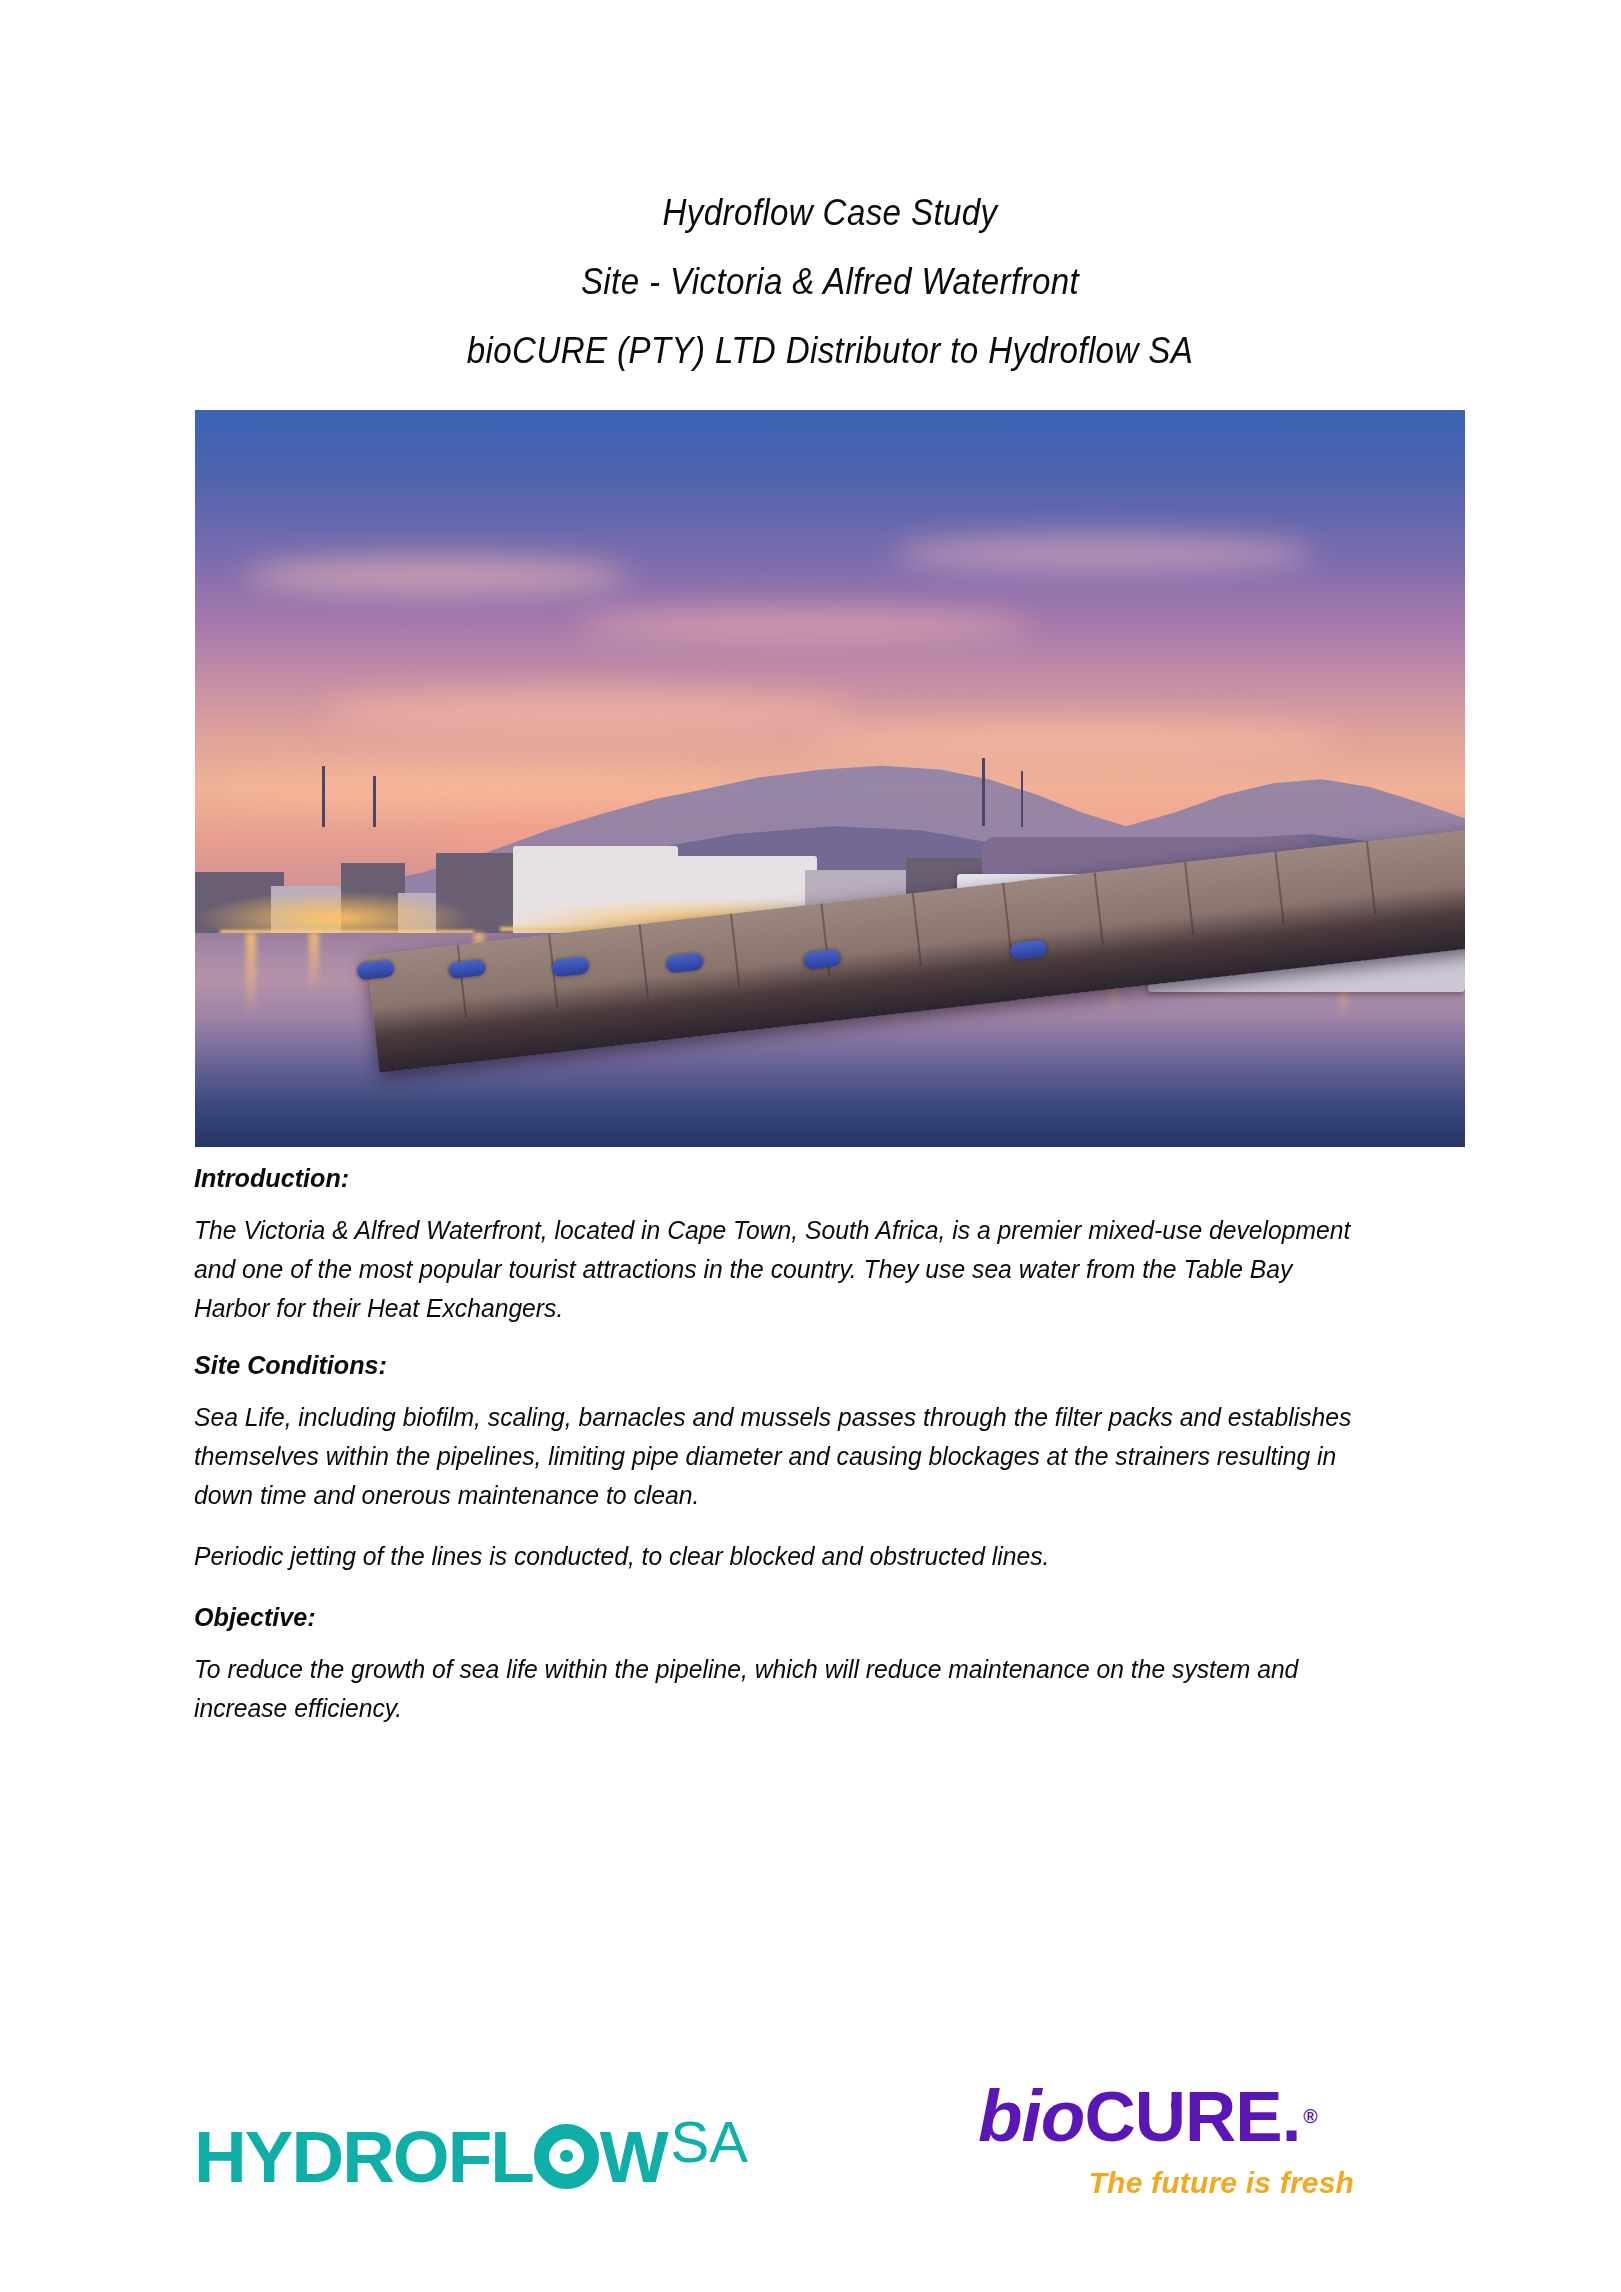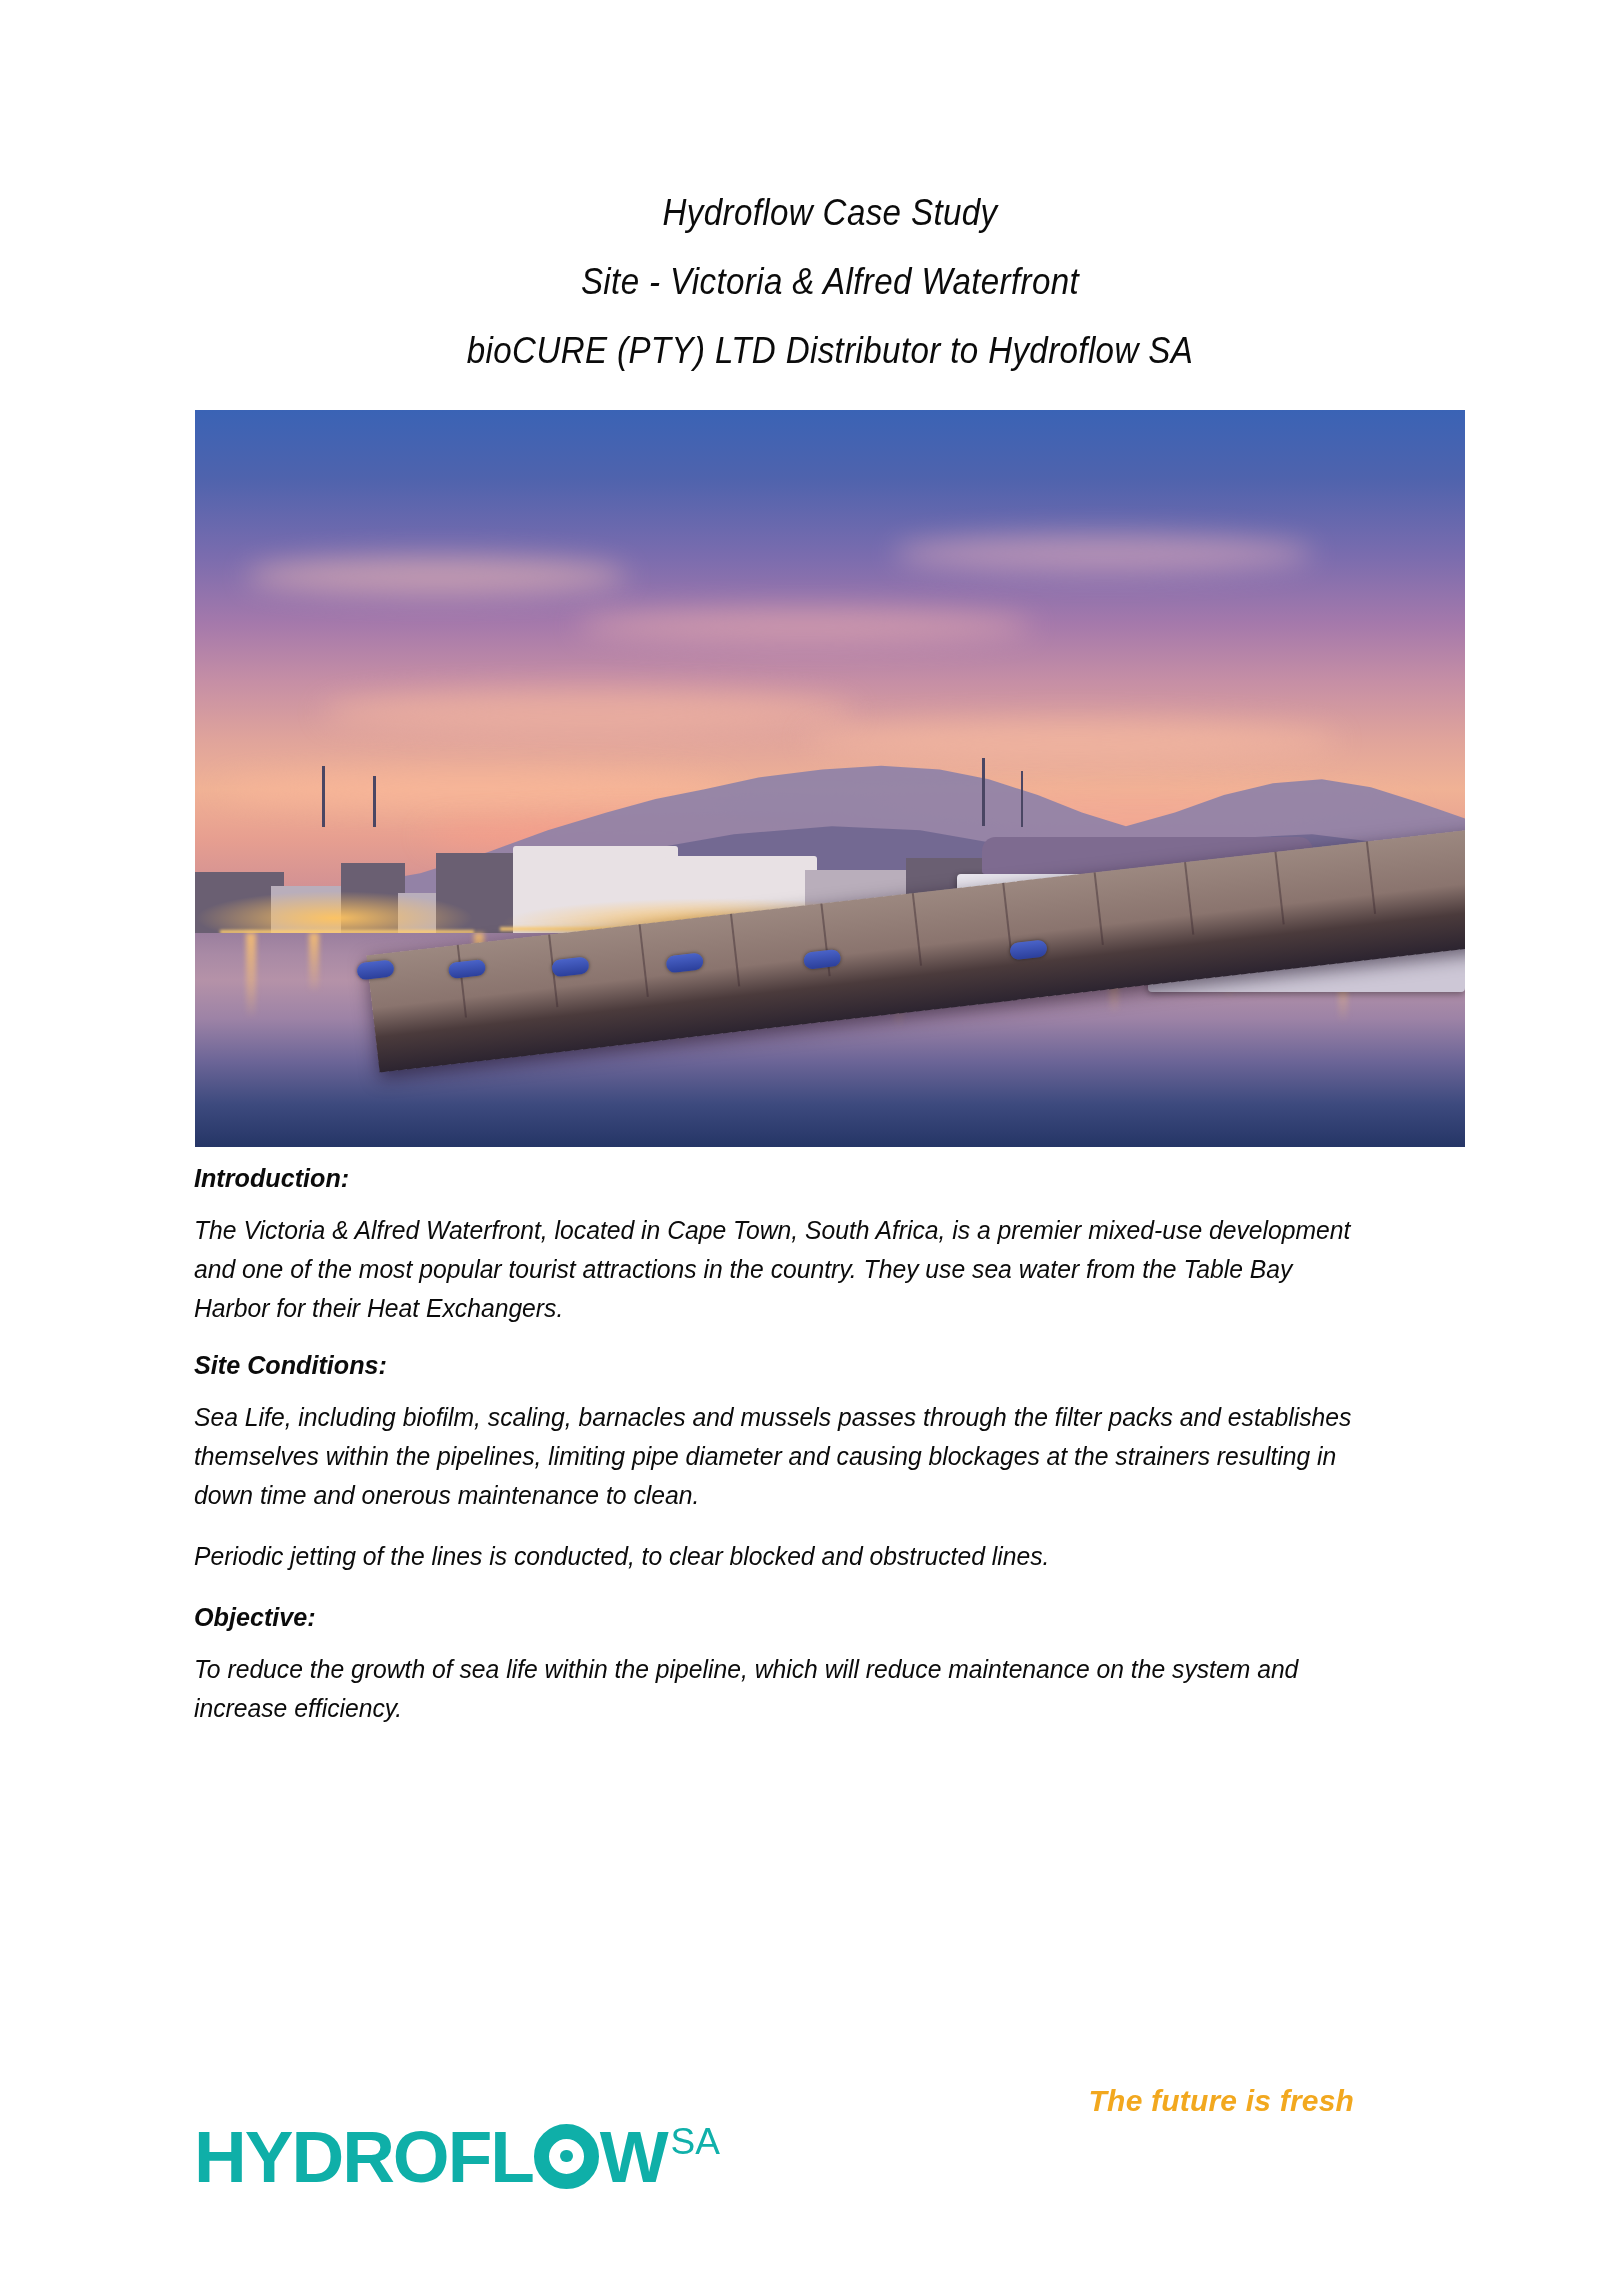--- a/index.html
+++ b/index.html
@@ -260,21 +260,21 @@
     position: absolute;
     left: 50%; top: 50%;
     width: 12.7px; height: 12.7px;
     margin: -6.4px 0 0 -6.4px;
     border-radius: 50%;
     background: #0FAFA8;
   }
   .hf-sa {
     font-family: "Liberation Sans", sans-serif;
     font-weight: 400;
-    font-size: 37px;
+    font-size: 58px;
     color: #10B0AA;
     margin-left: 3.9px;
     align-self: flex-start;
     line-height: 55px;
   }
 
   .logo-biocure {
     position: absolute;
     left: 978px;
     top: 2078px;
@@ -456,17 +456,31 @@
   <div class="logo-hydroflow">
     <span class="hf-word">
       <span>HYDROFL</span>
       <span class="hf-ring"></span>
       <span>W</span>
     </span>
     <span class="hf-sa">SA</span>
   </div>
 
   <div class="logo-biocure">
+    <div class="bc-word">
+      <span class="bc-bio">bio</span>
+      <span class="bc-cure">C</span>
+      <span class="bc-u-wrap">
+        <span>U</span>
+        <span class="smiley-eyes">
+          <span class="eye"></span>
+          <span class="eye"></span>
+        </span>
+      </span>
+      <span class="bc-cure">RE</span>
+      <span class="bc-cure">.</span>
+      <span class="bc-reg">®</span>
+    </div>
     <div class="bc-tag">The future is fresh</div>
   </div>
 
 </div>
 
 
 </body></html>

